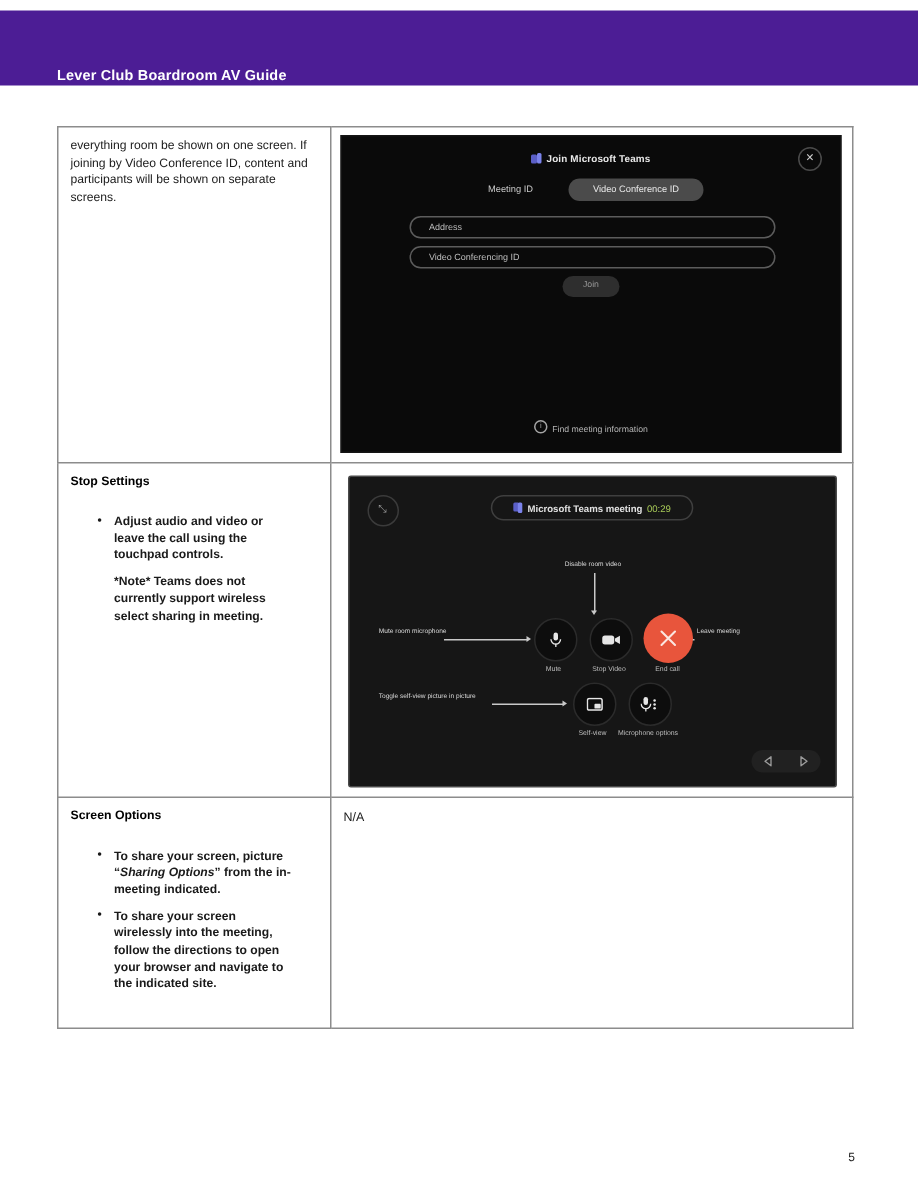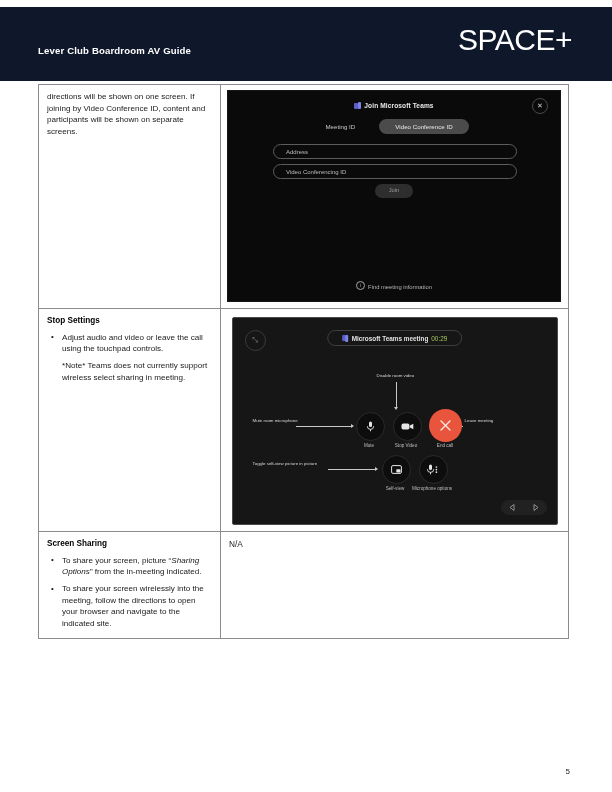--- a/index.html
+++ b/index.html
@@ -15,22 +15,22 @@
     overflow: hidden;
     -webkit-font-smoothing: antialiased;
   }
 
   
   .header-band {
     position: absolute;
     left: 0;
     top: 7px;
     width: 612px;
-    height: 74px;
-    background: #0f172a;
+    height: 50px;
+    background: #4c1d95;
     box-sizing: border-box;
   }
   .header-title {
     position: absolute;
     left: 38px;
     top: 38px;
     font-size: 9.6px;
     font-weight: bold;
     color: #ffffff;
     letter-spacing: 0.15px;
@@ -78,23 +78,24 @@
     color: #1a1a1a;
   }
   .sec-heading {
     font-size: 8.2px;
     font-weight: bold;
     color: #000000;
     margin: 0 0 5px 0;
     line-height: 11.5px;
   }
   ul.bullets {
-    margin: 1px;
+    margin: 15px;
     padding: 0 0 0 14px;
     list-style: none;
+    font-weight: bold;
   }
   ul.bullets li {
     position: relative;
     font-size: 8.1px;
     line-height: 11.4px;
     color: #1a1a1a;
     margin-bottom: 6px;
   }
   ul.bullets li:last-child { margin-bottom: 0; }
   ul.bullets li:before {
@@ -368,34 +369,33 @@
     bottom: 16px;
     font-size: 8px;
     color: #222222;
   }
 </style>
 </head>
 <body>
 
 <div class="header-band">
   <div class="header-title">Lever Club Boardroom AV Guide</div>
-  <div class="brand-logo">SPACE+</div>
 </div>
 
 <table class="guide-table">
   <colgroup>
       <col class="col-text">
       <col class="col-img">
     </colgroup>
   <tbody>
 
   <tr>
     <td>
       <div class="cell-pad">
-        <div class="body-text">directions will be shown on one screen. If joining by Video Conference ID, content and participants will be shown on separate screens.</div>
+        <div class="body-text">everything room be shown on one screen. If joining by Video Conference ID, content and participants will be shown on separate screens.</div>
       </div>
     </td>
     <td>
       <div class="cell-pad-img">
         <div class="shot shot-join">
 
           <div class="join-title">
             <span class="teams-glyph"></span><span>Join Microsoft Teams</span>
           </div>
 
@@ -518,21 +518,21 @@
           </div>
 
         </div>
       </div>
     </td>
   </tr>
 
   <tr>
     <td style="height:96px;">
       <div class="cell-pad">
-        <div class="sec-heading">Screen Sharing</div>
+        <div class="sec-heading">Screen Options</div>
         <ul class="bullets">
           <li>
             <span>To share your screen, picture “</span><span class="ital">Sharing Options</span><span>” from the in-meeting indicated.</span>
           </li>
           <li>
             <span>To share your screen wirelessly into the meeting, follow the directions to open your browser and navigate to the indicated site.</span>
           </li>
         </ul>
       </div>
     </td>

